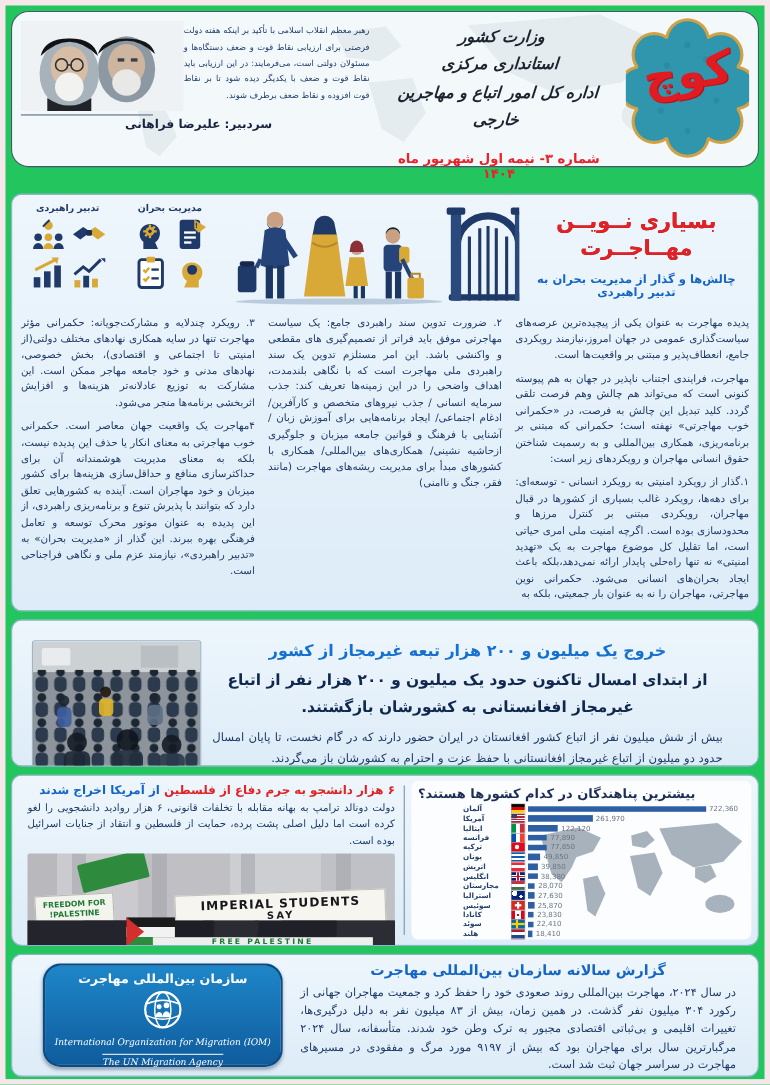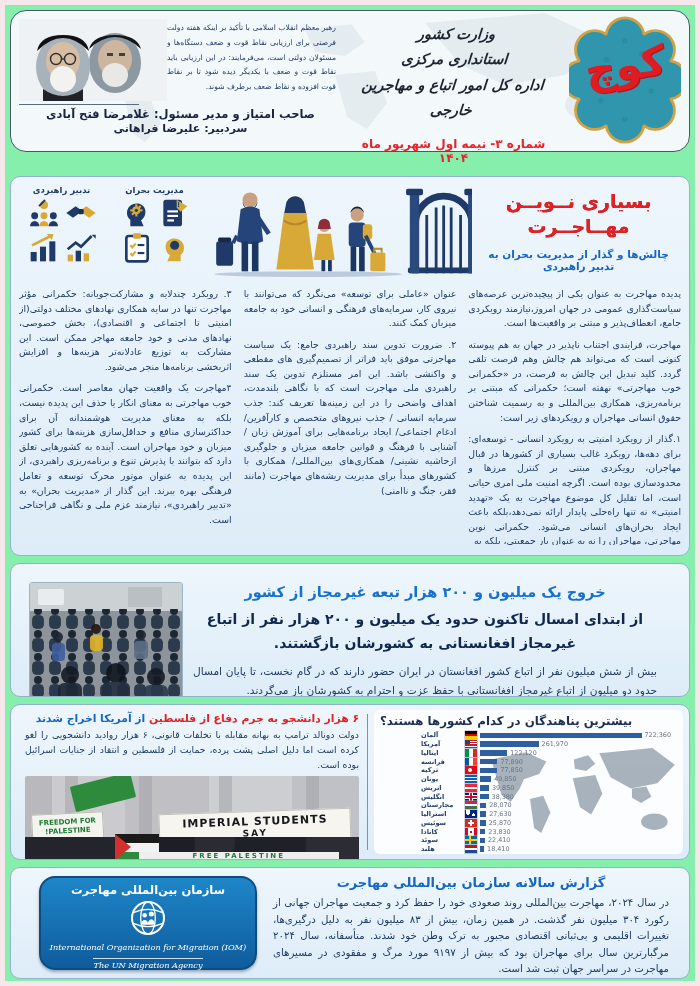--- a/index.html
+++ b/index.html
@@ -1,18 +1,18 @@
 <!DOCTYPE html>
 <html lang="fa"><head>
 <meta charset="utf-8">
 <style>
   html,body{margin:0;padding:0;}
   body{background:#efe3e6;font-family:"DejaVu Sans",sans-serif;}
   .page{position:relative;width:700px;height:986px;margin:0 auto;box-sizing:border-box;
-        background:#86efac;border:5px solid #f5e7ea;padding:5px 5px;overflow:hidden;}
+        background:#22c55e;border:5px solid #f5e7ea;padding:5px 5px;overflow:hidden;}
   .panel{position:relative;box-sizing:border-box;background:linear-gradient(180deg,#eef6fc,#ddecf8);
          border:1px solid #93b3cd;border-radius:10px;overflow:hidden;}
   
   .header{height:140px;border:1.5px solid #46566b;border-radius:16px;background:#f3f8fb;
           display:flex;flex-direction:row;direction:ltr;margin-bottom:24px;}
   .hdr-left{width:335px;position:relative;padding:8px 4px 2px 8px;box-sizing:border-box;}
   .hdr-left-row{display:flex;direction:ltr;}
   .leaders{width:148px;height:82px;flex:none;}
   .quote{direction:rtl;width:175px;font-size:7.6px;line-height:1.95;color:#23406e;text-align:justify;padding:2px 6px 0 0;box-sizing:border-box;}
   .quote-rule{width:120px;border-bottom:1px solid #5a6b7e;margin:3px 40px 0 0;}
@@ -162,21 +162,20 @@
             <circle cx="37" cy="40" r="5.5" fill="none" stroke="#2c2f33" stroke-width="1.4"></circle>
             <circle cx="51" cy="40" r="5.5" fill="none" stroke="#2c2f33" stroke-width="1.4"></circle>
             <line x1="42" y1="40" x2="46" y2="40" stroke="#2c2f33" stroke-width="1.4"></line>
             <ellipse cx="44" cy="60" rx="13" ry="13" fill="#f2f2f0"></ellipse>
             <path d="M24,70 q20,14 40,0 l0,12 l-40,0 z" fill="#20242a"></path>
           </g>
         </svg>
         <div class="quote">رهبر معظم انقلاب اسلامی با تأکید بر اینکه هفته دولت فرصتی برای ارزیابی نقاط قوت و ضعف دستگاه‌ها و مسئولان دولتی است، می‌فرمایند: در این ارزیابی باید نقاط قوت و ضعف با یکدیگر دیده شود تا بر نقاط قوت افزوده و نقاط ضعف برطرف شوند.</div>
       </div>
       <div class="quote-rule"></div>
-      <div class="publine">صاحب امتیاز و مدیر مسئول: غلامرضا فتح آبادی</div>
       <div class="publine ed">سردبیر: علیرضا فراهانی</div>
     </div>
 
     <div class="hdr-mid">
       <div class="callig">
         <div>وزارت کشور</div>
         <div>استانداری مرکزی</div>
         <div>اداره کل امور اتباع و مهاجرین خارجی</div>
       </div>
       <div class="issue">شماره ۳- نیمه اول شهریور ماه ۱۴۰۴</div>
@@ -358,21 +357,20 @@
       </div>
     </div>
 
     <div class="cols">
       <div class="col">
           <p class="apara">پدیده مهاجرت به عنوان یکی از پیچیده‌ترین عرصه‌های سیاست‌گذاری عمومی در جهان امروز،نیازمند رویکردی جامع، انعطاف‌پذیر و مبتنی بر واقعیت‌ها است.</p>
           <p class="apara">مهاجرت، فرایندی اجتناب ناپذیر در جهان به هم پیوسته کنونی است که می‌تواند هم چالش وهم فرصت تلقی گردد. کلید تبدیل این چالش به فرصت، در «حکمرانی خوب مهاجرتی» نهفته است؛ حکمرانی که مبتنی بر برنامه‌ریزی، همکاری بین‌المللی و به رسمیت شناختن حقوق انسانی مهاجران و رویکردهای زیر است:</p>
           <p class="apara">۱.گذار از رویکرد امنیتی به رویکرد انسانی - توسعه‌ای: برای دهه‌ها، رویکرد غالب بسیاری از کشورها در قبال مهاجران، رویکردی مبتنی بر کنترل مرزها و محدودسازی بوده است. اگرچه امنیت ملی امری حیاتی است، اما تقلیل کل موضوع مهاجرت به یک «تهدید امنیتی» نه تنها راه‌حلی پایدار ارائه نمی‌دهد،بلکه باعث ایجاد بحران‌های انسانی می‌شود. حکمرانی نوین مهاجرتی، مهاجران را نه به عنوان بار جمعیتی، بلکه به</p>
         </div>
       <div class="col">
-          <p class="apara">عنوان «عاملی برای توسعه» می‌نگرد که می‌توانند با نیروی کار، سرمایه‌های فرهنگی و انسانی خود به جامعه میزبان کمک کنند.</p>
           <p class="apara">۲. ضرورت تدوین سند راهبردی جامع: یک سیاست مهاجرتی موفق باید فراتر از تصمیم‌گیری های مقطعی و واکنشی باشد. این امر مستلزم تدوین یک سند راهبردی ملی مهاجرت است که با نگاهی بلندمدت، اهداف واضحی را در این زمینه‌ها تعریف کند: جذب سرمایه انسانی / جذب نیروهای متخصص و کارآفرین/ ادغام اجتماعی/ ایجاد برنامه‌هایی برای آموزش زبان / آشنایی با فرهنگ و قوانین جامعه میزبان و جلوگیری ازحاشیه نشینی/ همکاری‌های بین‌المللی/ همکاری با کشورهای مبدأ برای مدیریت ریشه‌های مهاجرت (مانند فقر، جنگ و ناامنی)</p>
         </div>
       <div class="col">
           <p class="apara">۳. رویکرد چندلایه و مشارکت‌جویانه: حکمرانی مؤثر مهاجرت تنها در سایه همکاری نهادهای مختلف دولتی(از امنیتی تا اجتماعی و اقتصادی)، بخش خصوصی، نهادهای مدنی و خود جامعه مهاجر ممکن است. این مشارکت به توزیع عادلانه‌تر هزینه‌ها و افزایش اثربخشی برنامه‌ها منجر می‌شود.</p>
           <p class="apara">۴مهاجرت یک واقعیت جهان معاصر است. حکمرانی خوب مهاجرتی به معنای انکار یا حذف این پدیده نیست، بلکه به معنای مدیریت هوشمندانه آن برای حداکثرسازی منافع و حداقل‌سازی هزینه‌ها برای کشور میزبان و خود مهاجران است. آینده به کشورهایی تعلق دارد که بتوانند با پذیرش تنوع و برنامه‌ریزی راهبردی، از این پدیده به عنوان موتور محرک توسعه و تعامل فرهنگی بهره ببرند. این گذار از «مدیریت بحران» به «تدبیر راهبردی»، نیازمند عزم ملی و نگاهی فراجناحی است.</p>
         </div>
     </div>
   </div>
 
   <div class="panel expulsion">

